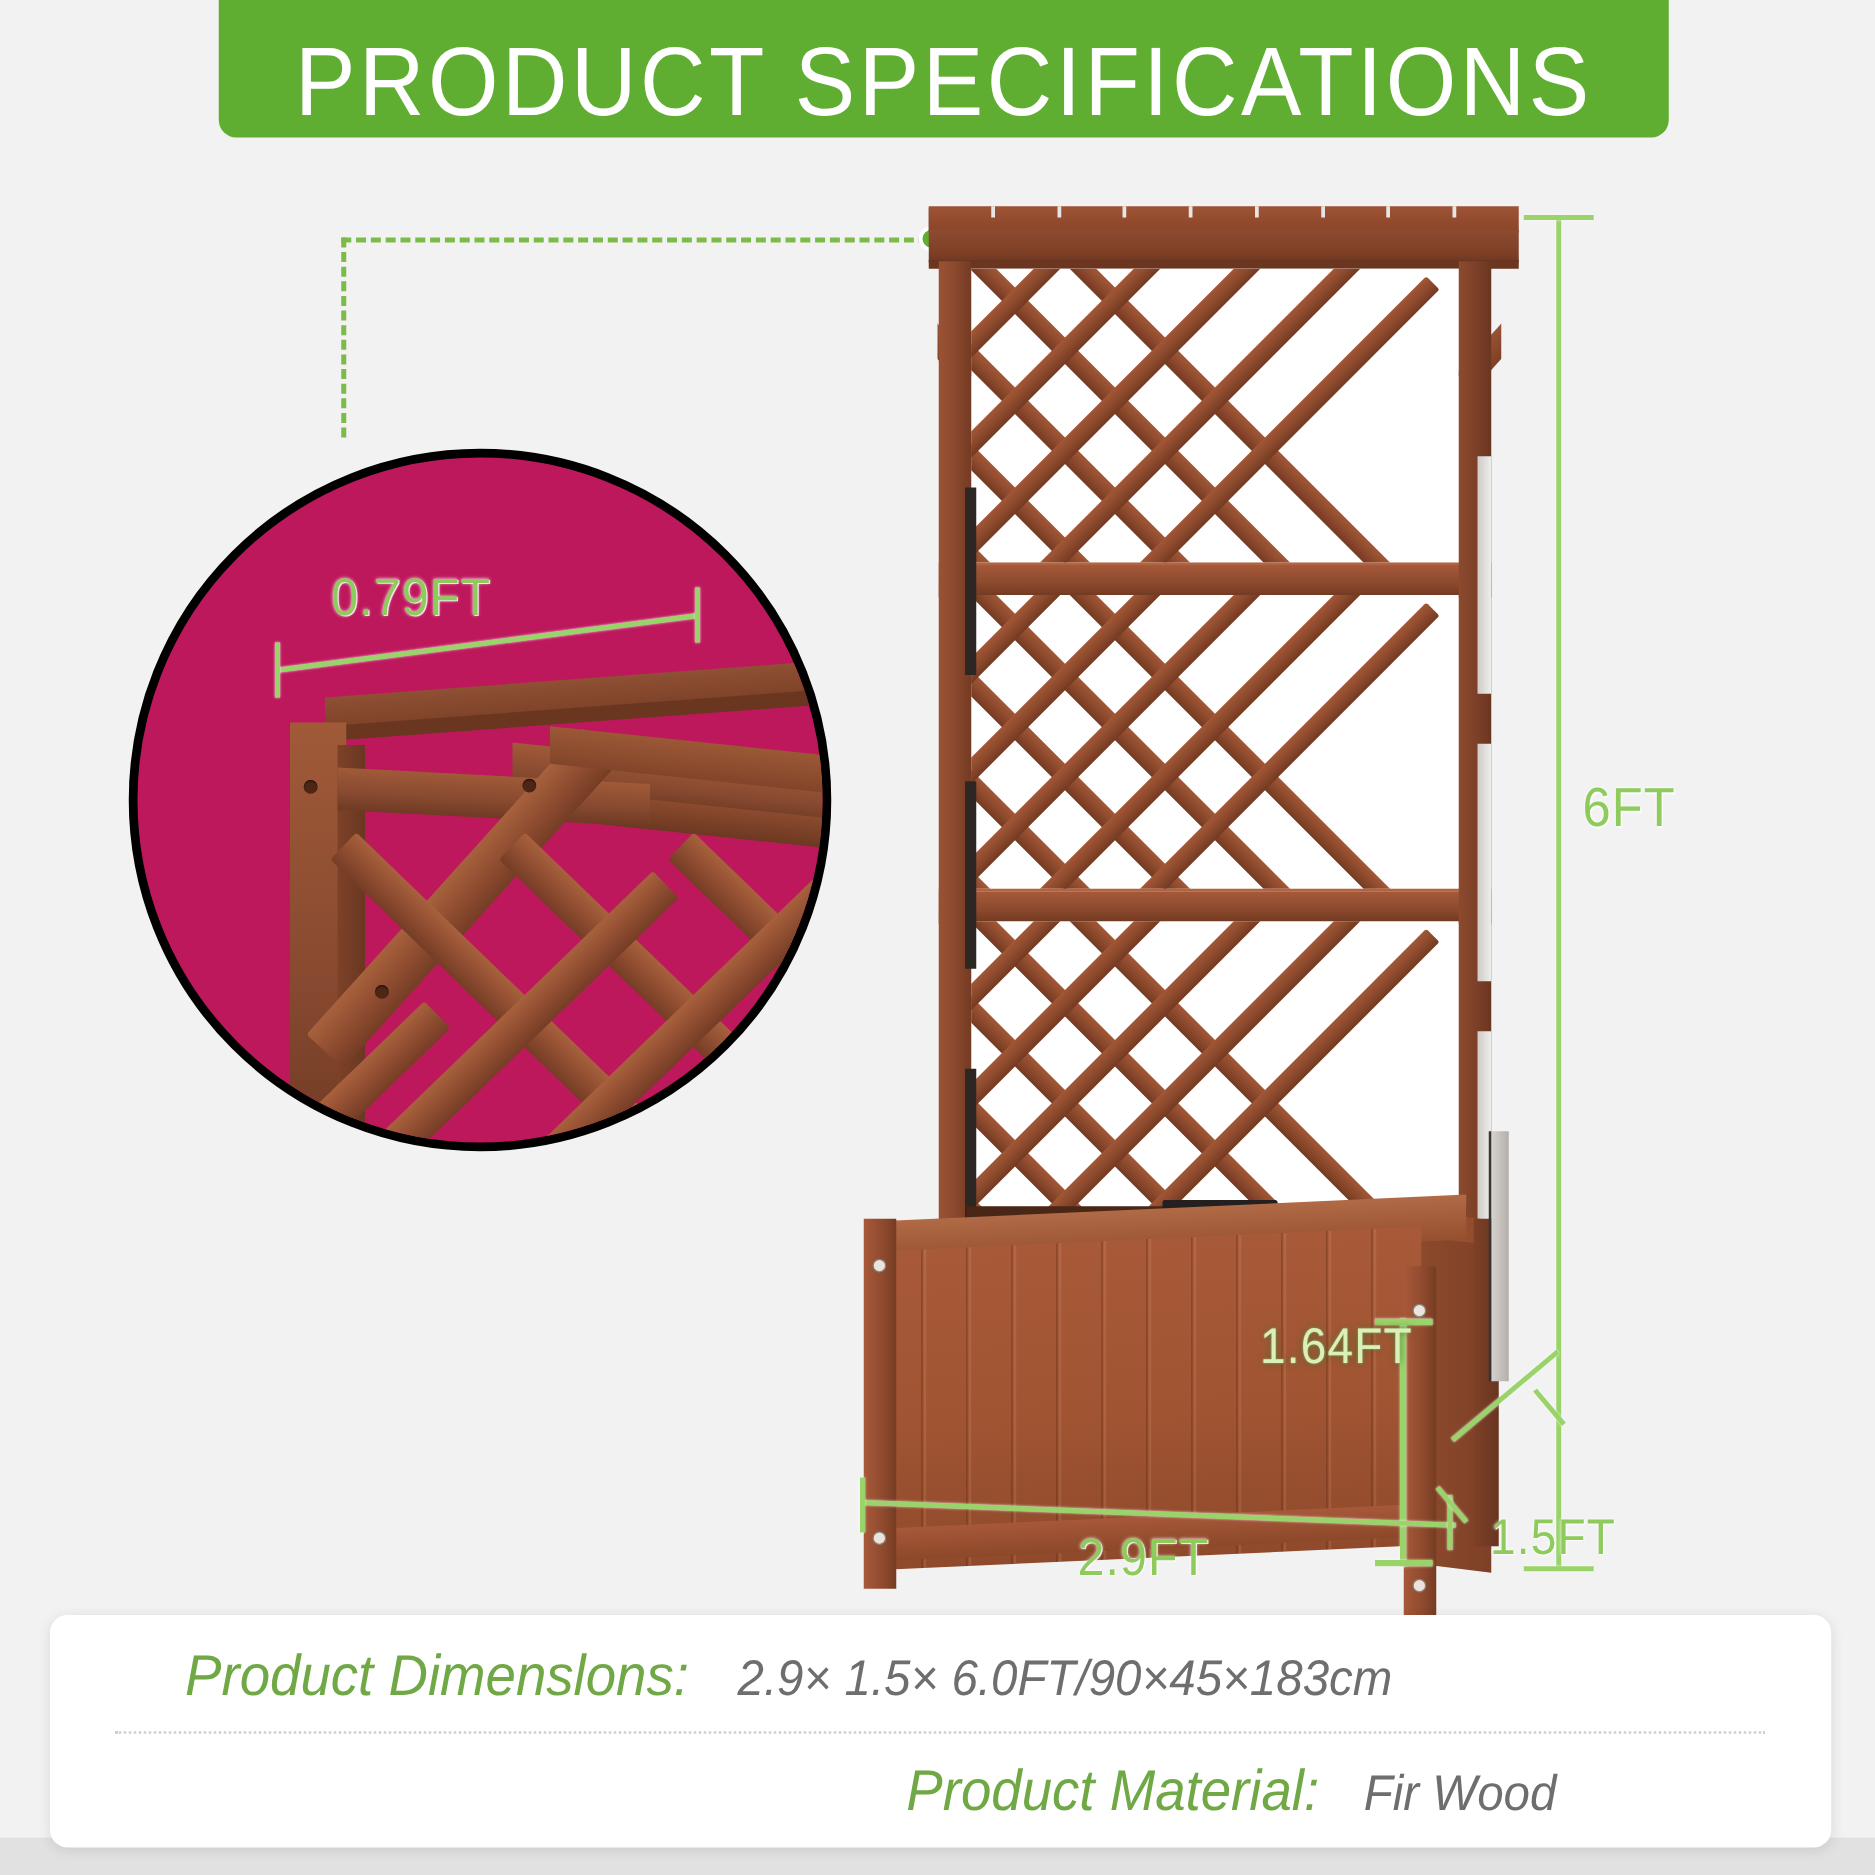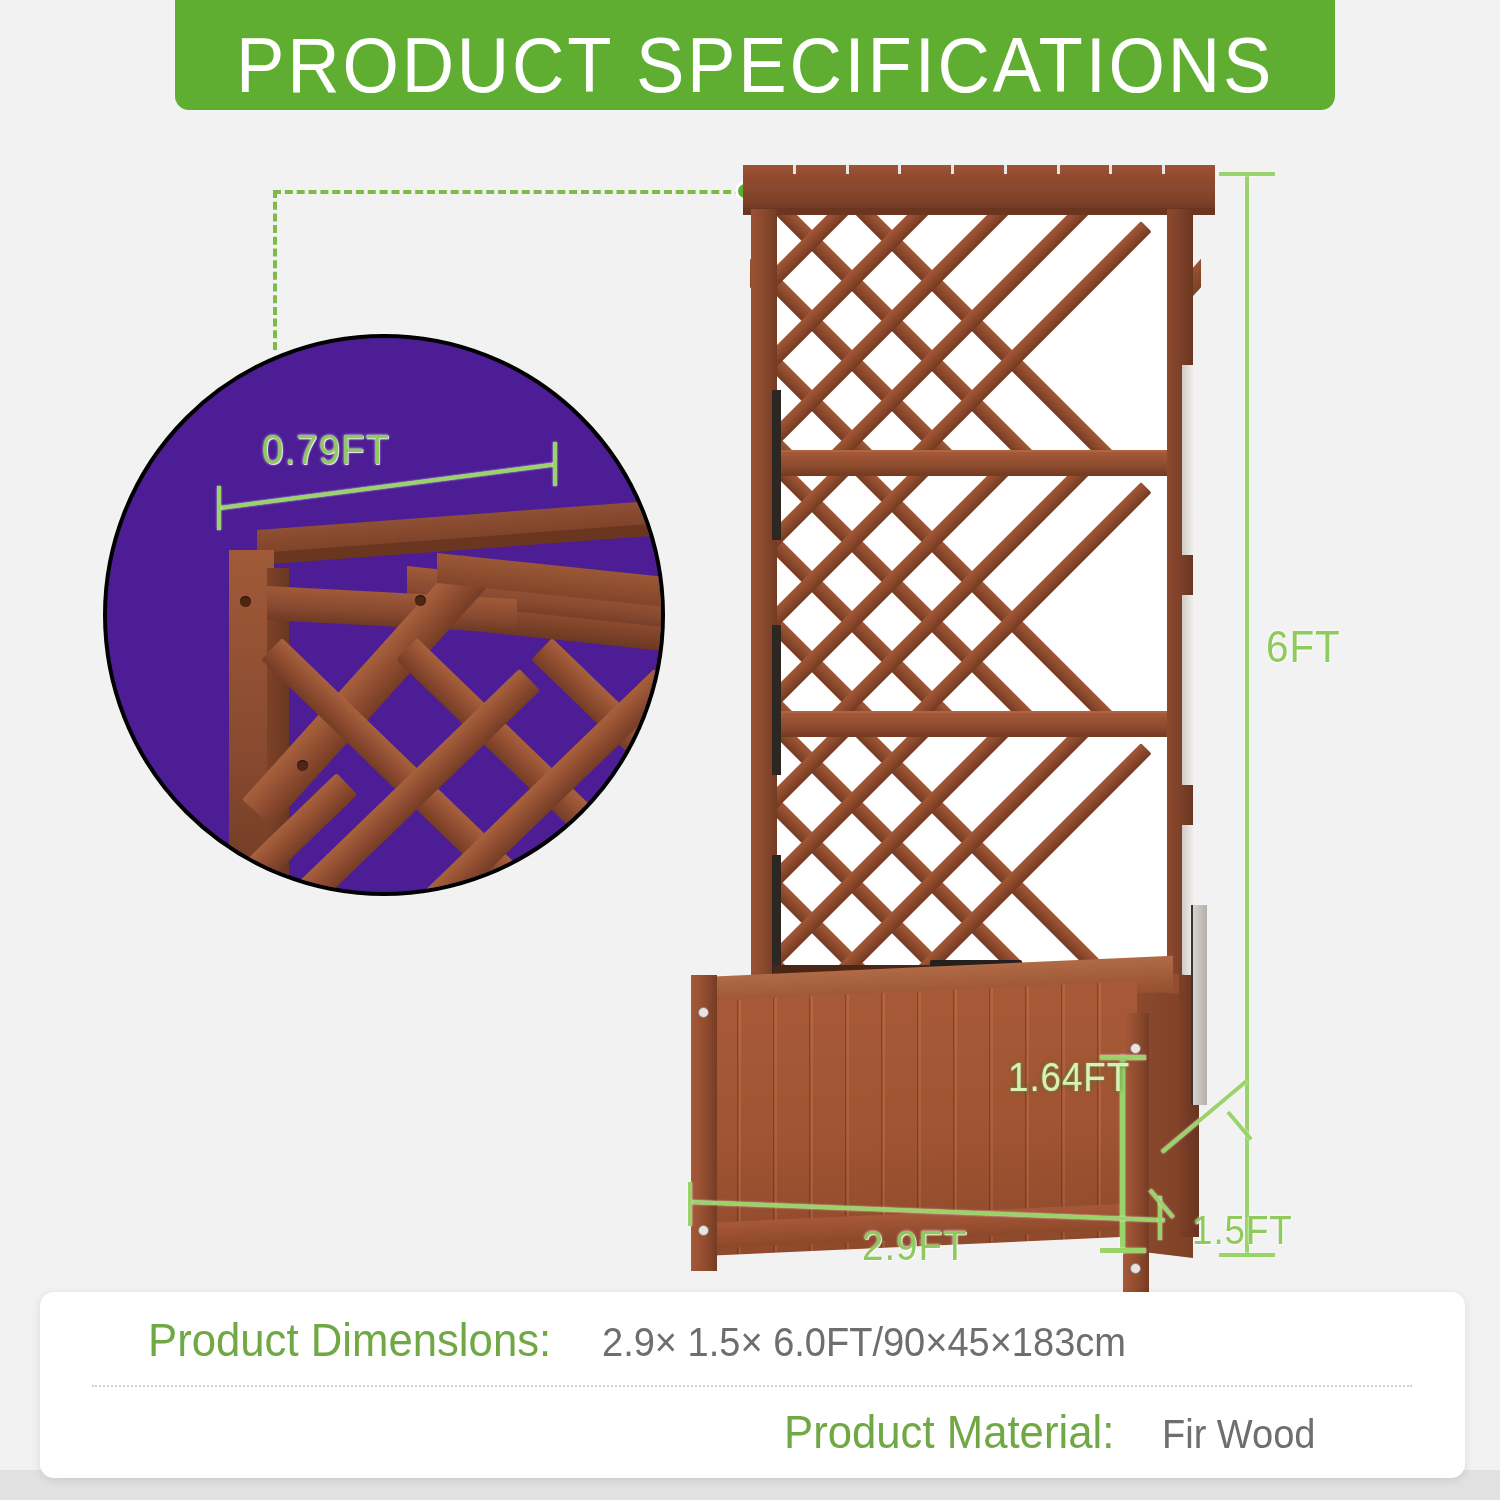--- a/index.html
+++ b/index.html
@@ -273,25 +273,25 @@
     transform-origin: left center;
   }
   .dim-text.on-wood {
     color: #d9f0b6;
     text-shadow: 0 0 6px rgba(60,110,30,.9), 0 0 2px rgba(255,255,255,.6);
   }
 
   
   #detail-circle {
     position: absolute;
-    left: 103px; top: 224px;
+    left: 103px; top: 249px;
     width: 562px; height: 562px;
     border-radius: 50%;
-    border: 4px solid #000000;
-    background: #4c1d95;
+    border: 7px solid #000000;
+    background: #be185d;
     overflow: hidden;
     box-sizing: border-box;
   }
   #detail-inner {
     position: absolute;
     inset: 0;
   }
   .d-top-plank {
     position: absolute;
     background: linear-gradient(180deg,#8f5034 0%,#7d4228 100%);
@@ -372,21 +372,21 @@
   }
   .spec-value {
     color: #6e6e6e;
     font-family: "Liberation Sans Narrow", "Liberation Sans", sans-serif;
     font-size: 40px;
     font-weight: 400;
     white-space: nowrap;
     transform: scaleX(0.95);
     transform-origin: left center;
   }
-  .cell { position: absolute; display: flex; align-items: baseline; gap: 30px; }
+  .cell { position: absolute; display: flex; align-items: baseline; gap: 18px; font-style: italic; }
 </style>
 </head>
 <body>
 
 <div id="header-banner">
   <div id="header-title">PRODUCT SPECIFICATIONS</div>
 </div>
 
 <div id="stage">
 
@@ -603,19 +603,19 @@
   <div class="spec-row row1">
     <div class="cell" style="left:108px;">
       <span class="spec-label">Product Dimenslons:</span>
       <span class="spec-value">2.9× 1.5× 6.0FT/90×45×183cm</span>
     </div>
   </div>
 
   <div class="spec-sep"></div>
 
   <div class="spec-row row2">
-    <div class="cell" style="left:744px;">
+    <div class="cell" style="left:685px;">
       <span class="spec-label">Product Material:</span>
       <span class="spec-value">Fir Wood</span>
     </div>
   </div>
 
 </div>
 
 </body></html>

